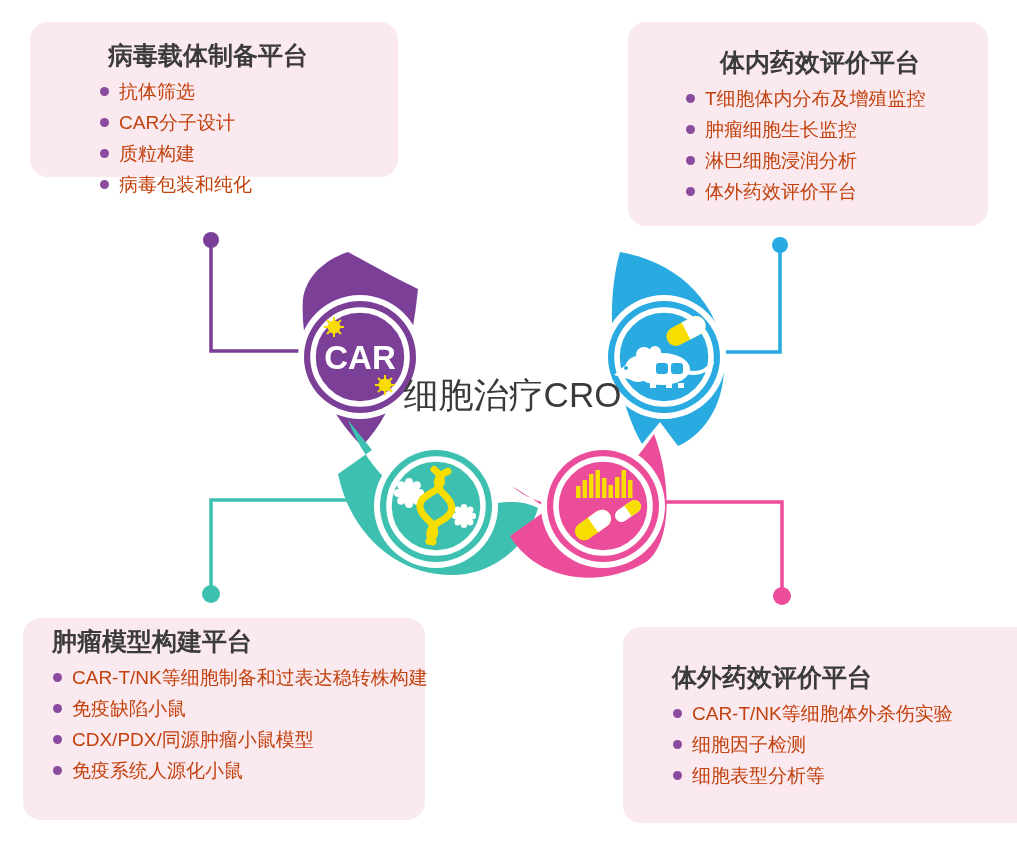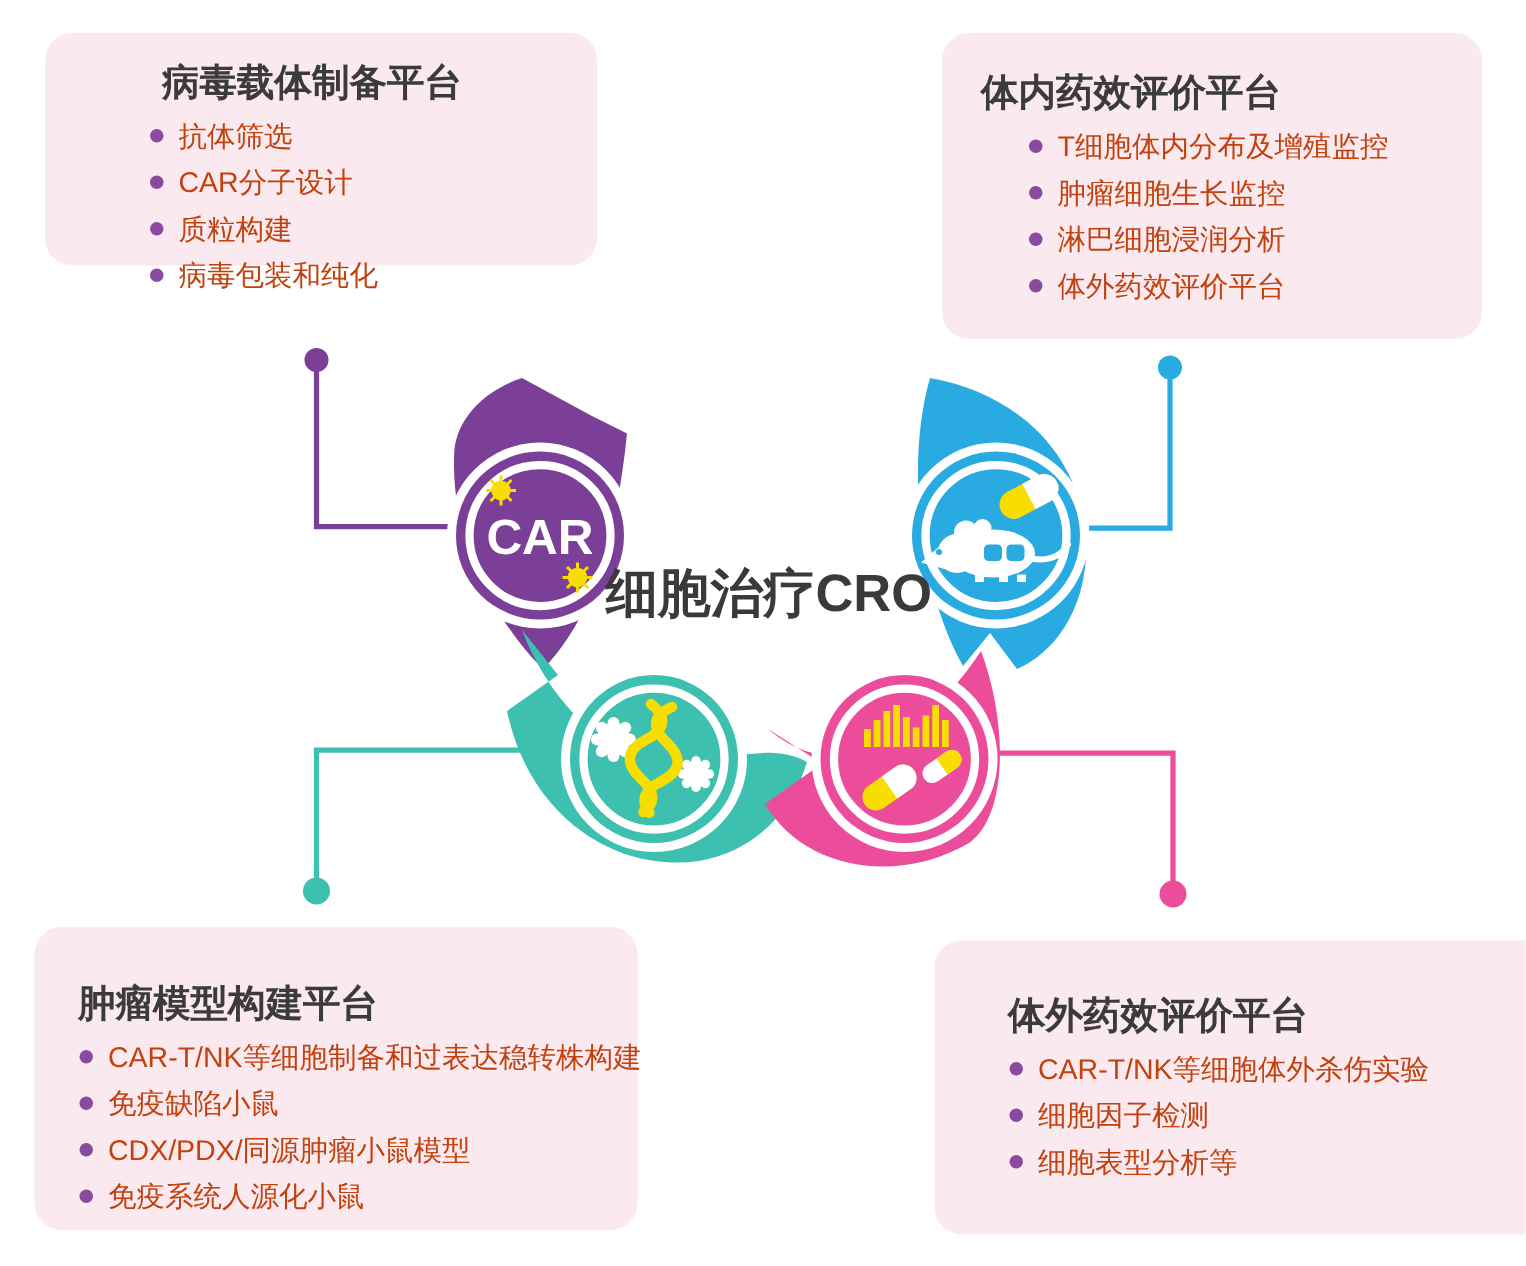--- a/index.html
+++ b/index.html
@@ -19,21 +19,21 @@
   .card-list li{
     line-height:31px;font-size:19px;color:#c2410c;white-space:nowrap;
   }
   .dot{
     display:inline-block;width:9px;height:9px;border-radius:50%;
     background:#8a4b9e;margin-right:10px;vertical-align:2px;
   }
   .diagram-svg{position:absolute;left:0;top:0;}
   .center-title{
     position:absolute;left:400px;top:372px;width:225px;text-align:center;
-    font-size:35px;font-weight:700;color:#3a3a3a;white-space:nowrap;
+    font-size:35px;font-weight:400;color:#3a3a3a;white-space:nowrap;
   }
 </style>
 </head>
 <body>
 
 <div class="stage">
 
   <svg class="diagram-svg" width="1017" height="844" viewBox="0 0 1017 844">
 
     <g stroke="#7b3f98" stroke-width="3.5" fill="none">
@@ -175,30 +175,30 @@
     <h2 class="card-title" style="margin-left:78px;">病毒载体制备平台</h2>
     <ul class="card-list" style="margin-left:70px;">
       <li><span class="dot"></span><span>抗体筛选</span></li>
       <li><span class="dot"></span><span>CAR分子设计</span></li>
       <li><span class="dot"></span><span>质粒构建</span></li>
       <li><span class="dot"></span><span>病毒包装和纯化</span></li>
     </ul>
   </section>
 
   <section class="card" style="left:628px;top:22px;width:360px;height:204px;padding:23px 0 0 0;">
-    <h2 class="card-title" style="margin-left:26px;">体内药效评价平台</h2>
+    <h2 class="card-title" style="margin-left:92px;">体内药效评价平台</h2>
     <ul class="card-list" style="margin-left:58px;">
       <li><span class="dot"></span><span>T细胞体内分布及增殖监控</span></li>
       <li><span class="dot"></span><span>肿瘤细胞生长监控</span></li>
       <li><span class="dot"></span><span>淋巴细胞浸润分析</span></li>
       <li><span class="dot"></span><span>体外药效评价平台</span></li>
     </ul>
   </section>
 
-  <section class="card" style="left:23px;top:618px;width:402px;height:202px;padding:34px 0 0 0;">
+  <section class="card" style="left:23px;top:618px;width:402px;height:202px;padding:6px 0 0 0;">
     <h2 class="card-title" style="margin-left:29px;">肿瘤模型构建平台</h2>
     <ul class="card-list" style="margin-left:30px;">
       <li><span class="dot"></span><span>CAR-T/NK等细胞制备和过表达稳转株构建</span></li>
       <li><span class="dot"></span><span>免疫缺陷小鼠</span></li>
       <li><span class="dot"></span><span>CDX/PDX/同源肿瘤小鼠模型</span></li>
       <li><span class="dot"></span><span>免疫系统人源化小鼠</span></li>
     </ul>
   </section>
 
   <section class="card" style="left:623px;top:627px;width:415px;height:196px;padding:33px 0 0 0;">

